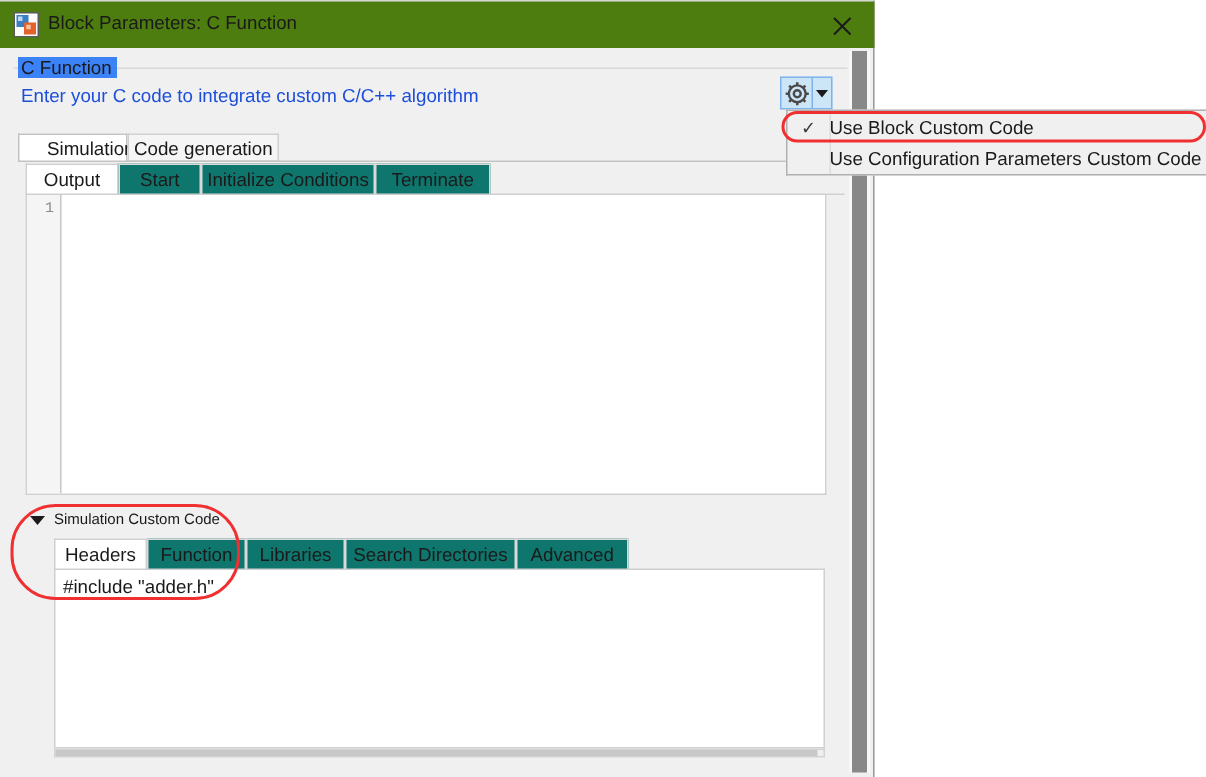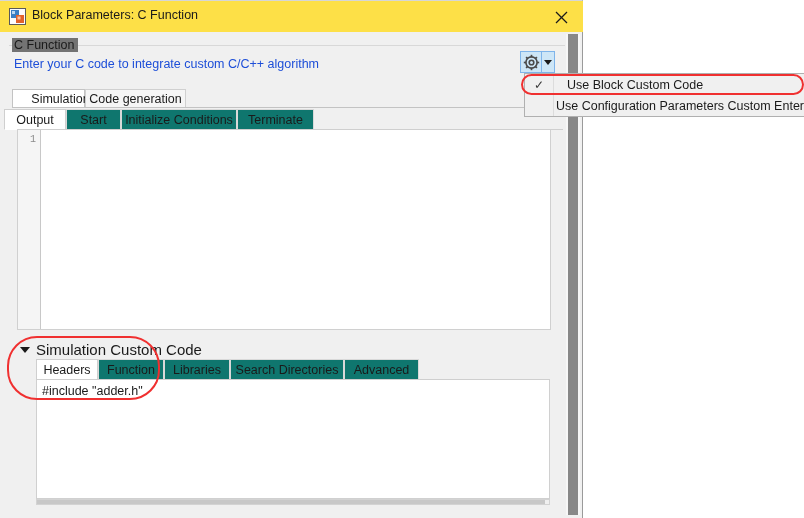--- a/index.html
+++ b/index.html
@@ -29,21 +29,21 @@
     border-top: 1px solid #d6d6d6;
     box-sizing: border-box;
   }
 
   
   #titlebar {
     position: absolute;
     left: 0; top: 0;
     width: 583px;
     height: 31px;
-    background: #fde047;
+    background: #4d7c0f;
     box-sizing: border-box;
   }
   #title-icon {
     position: absolute;
     left: 9px; top: 7px;
     width: 17px; height: 17px;
   }
   #title-text {
     position: absolute;
     left: 32px; top: 7px;
@@ -70,21 +70,21 @@
   #group-line {
     position: absolute;
     left: 0; top: 12px;
     width: 556px;
     height: 1px;
     background: #d8d8d8;
   }
   #group-label {
     position: absolute;
     left: 3px; top: 5px;
-    background: #737373;
+    background: #3b82f6;
     padding: 0 4px 0 2px;
     font-size: 12.5px;
     color: #1a1a1a;
   }
   #group-desc {
     position: absolute;
     left: 5px; top: 24px;
     font-size: 12.5px;
     color: #1d4ed8;
     white-space: nowrap;
@@ -141,21 +141,21 @@
     color: #1a1a1a;
     white-space: nowrap;
     cursor: default;
   }
   .menu-check {
     width: 28px;
     text-align: center;
     font-size: 12px;
     color: #3a3a3a;
   }
-  .menu-label { padding-left: 14px; }
+  .menu-label { padding-left: 0; }
   .menu-divider {
     position: absolute;
     left: 28px; top: 0;
     width: 1px; height: 21px;
     background: #dcdcdc;
   }
 
   
   #anno-menu {
     position: absolute;
@@ -201,21 +201,21 @@
   #outer-tabs-baseline {
     position: absolute;
     left: 12px; top: 106px;
     width: 552px; height: 1px;
     background: #c3c3c3;
   }
 
   
   #inner-tabs {
     position: absolute;
-    left: 4px; top: 108px;
+    left: 17px; top: 108px;
     width: 546px;
     height: 35px;
     padding-left: 48px;
   }
   .itab {
     position: absolute;
     top: 0;
     height: 21px;
     display: flex;
     align-items: center;
@@ -278,21 +278,21 @@
     color: #1a1a1a;
     white-space: pre;
   }
 
   
   #section-header {
     position: absolute;
     left: 20px; top: 340px;
     display: flex;
     align-items: center;
-    font-size: 15px;
+    font-size: 10px;
     color: #1a1a1a;
     cursor: default;
   }
   .tri-down {
     width: 0; height: 0;
     border-left: 5px solid transparent;
     border-right: 5px solid transparent;
     border-top: 6px solid #1a1a1a;
     margin-right: 6px;
   }
@@ -501,18 +501,18 @@
 
 <div id="dropdown">
     <div class="menu-item">
       <span class="menu-divider"></span>
       <span class="menu-check">✓</span>
       <span class="menu-label">Use Block Custom Code</span>
     </div>
     <div class="menu-item">
       <span class="menu-divider"></span>
       <span class="menu-check"></span>
-      <span class="menu-label">Use Configuration Parameters Custom Enter</span>
+      <span class="menu-label">Use Configuration Parameters Custom Code</span>
     </div>
   </div>
 
 <div id="anno-menu"></div>
 <div id="anno-section"></div>
 
 </body></html>

